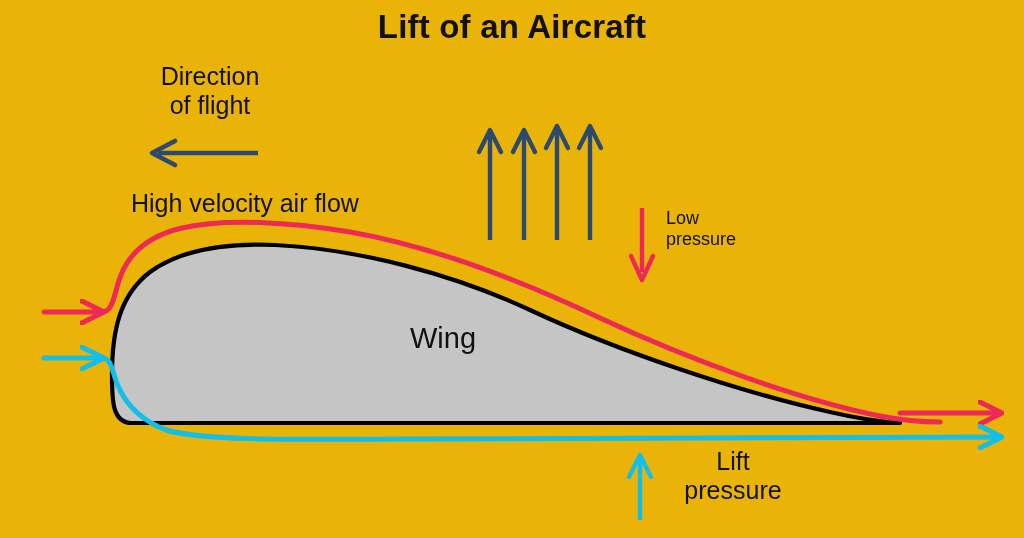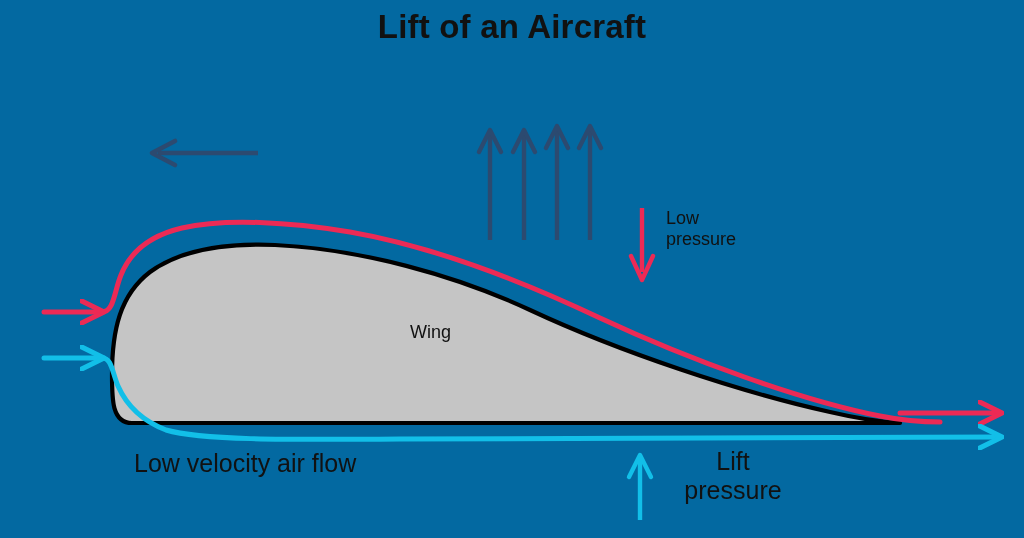--- a/index.html
+++ b/index.html
@@ -7,21 +7,21 @@
     padding: 0;
     background: #ffffff;
   }
   body {
     font-family: "Liberation Sans", sans-serif;
   }
   #diagram-root {
     position: relative;
     width: 1024px;
     height: 538px;
-    background: #0369a1;
+    background: #eab308;
     overflow: hidden;
   }
   #diagram-svg {
     position: absolute;
     left: 0;
     top: 0;
     width: 1024px;
     height: 538px;
   }
   .lbl {
@@ -59,21 +59,21 @@
   }
   #label-low-pressure {
     left: 666px;
     top: 208px;
     width: 140px;
     font-size: 18px;
   }
   #label-wing {
     left: 410px;
     top: 322px;
-    font-size: 18px;
+    font-size: 29px;
   }
   #label-low-velocity {
     left: 134px;
     top: 449px;
     font-size: 25px;
   }
   #label-high-pressure {
     left: 663px;
     top: 447px;
     width: 140px;
@@ -162,26 +162,28 @@
     </g>
 
     <g>
       <line x1="640" y1="520" x2="640" y2="460" stroke="#12bfe8" stroke-width="4.4"></line>
       <path d="M 629 477 L 640 455 L 651 477" fill="none" stroke="#12bfe8" stroke-width="4.4" stroke-linecap="round" stroke-linejoin="round"></path>
     </g>
   </svg>
 
   <div class="lbl" id="page-title">Lift of an Aircraft</div>
 
+  <div class="lbl" id="label-direction-of-flight">Direction
+of flight</div>
 
 
+  <div class="lbl" id="label-high-velocity">High velocity air flow</div>
 
   <div class="lbl" id="label-low-pressure">Low
 pressure</div>
 
   <div class="lbl" id="label-wing">Wing</div>
 
-  <div class="lbl" id="label-low-velocity">Low velocity air flow</div>
 
   <div class="lbl" id="label-high-pressure">Lift
 pressure</div>
 
 </div>
 
 </body></html>

